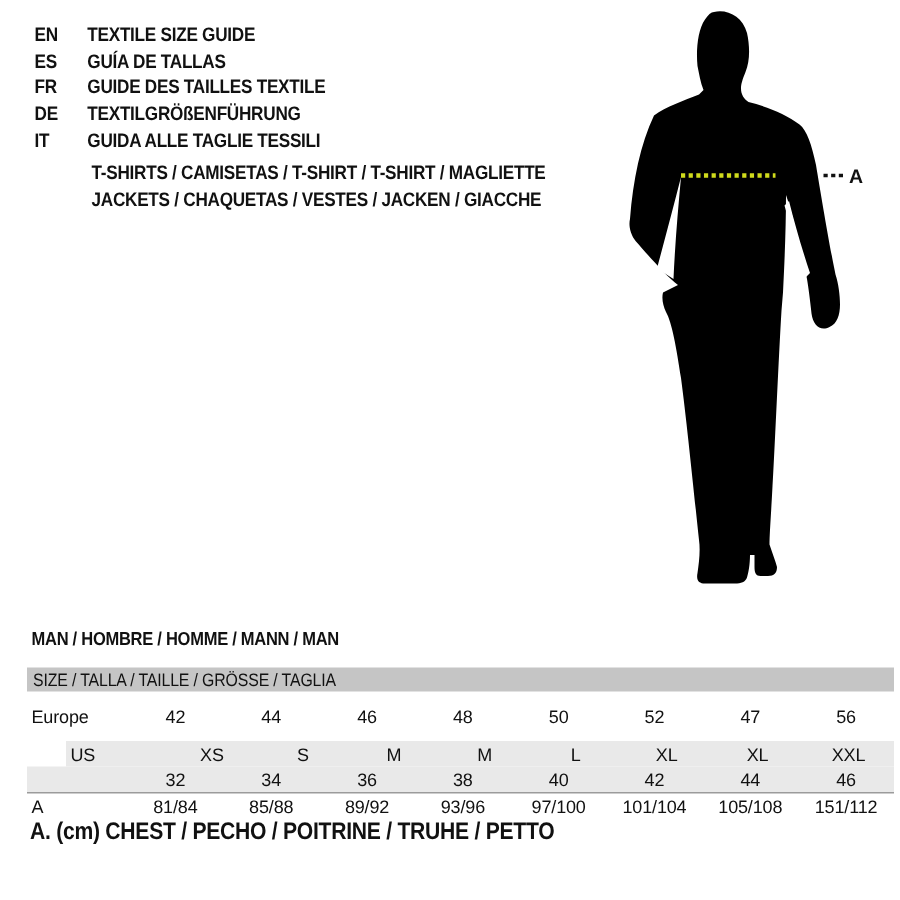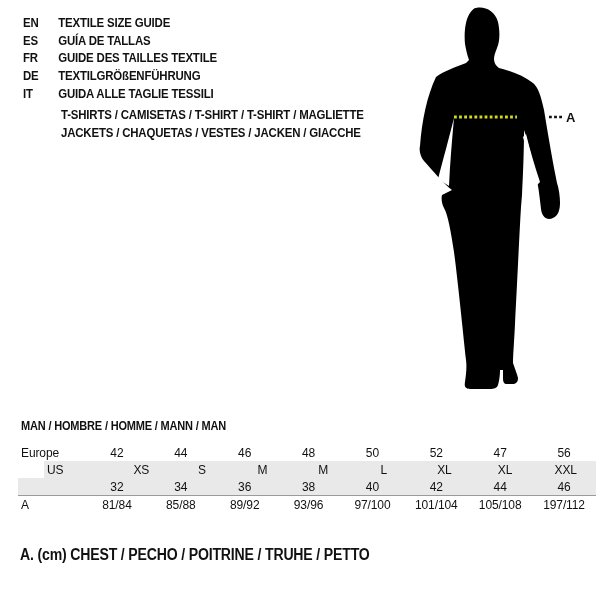--- a/index.html
+++ b/index.html
@@ -21,21 +21,21 @@
   .fig{left:410px;top:0px;width:170px;height:400px;}
   
   .heading{left:21px;top:419px;font-size:12.5px;font-weight:bold;line-height:14px;letter-spacing:-0.2px;}
   .footnote{left:20px;top:548px;font-size:16px;font-weight:bold;line-height:14px;letter-spacing:-0.2px;}
   
   .size-table{left:18px;top:445px;width:578px;font-size:12px;letter-spacing:-0.1px;}
   .t-header{height:16px;line-height:16px;background:var(--header-bg,#c5c5c5);padding-left:4px;}
   .t-row{display:grid;grid-template-columns:67px repeat(8,1fr);align-items:center;}
   .t-row .cell{text-align:center;}
   .t-row .label{text-align:left;padding-left:3px;}
-  .row-europe{height:16px;}
+  .row-europe{height:33px;}
   .row-us{height:17px;background:var(--stripe-bg,#e9e9e9);margin-left:26px;}
   .row-blank{height:17px;background:var(--stripe-bg,#e9e9e9);}
   .row-a{height:18px;border-top:1px solid #9b9b9b;}
 </style>
 </head>
 <body>
 
 <div class="abs langs cond">
   <div class="lang-row">
     <span class="lang-code">EN</span>
@@ -81,20 +81,23 @@
   <line x1="44" y1="117" x2="107" y2="117" stroke-width="3" stroke-dasharray="2.8 2.3" stroke="#d0db1c"></line>
   <line x1="139" y1="117" x2="153" y2="117" stroke-width="2.4" stroke-dasharray="2.8 2.3" stroke="#111111"></line>
   <text x="156" y="122" font-size="13" font-weight="bold" fill="#111" font-family="Liberation Sans, sans-serif">A</text>
 </svg>
 
 <div class="abs heading">
   <span class="cond">MAN / HOMBRE / HOMME / MANN / MAN</span>
 </div>
 
 <div class="abs size-table">
+  <div class="t-header">
+    <span class="cond">SIZE / TALLA / TAILLE / GRÖSSE / TAGLIA</span>
+  </div>
 
   <div class="t-row row-europe">
     <span class="cell label">Europe</span>
     <span class="cell">42</span>
     <span class="cell">44</span>
     <span class="cell">46</span>
     <span class="cell">48</span>
     <span class="cell">50</span>
     <span class="cell">52</span>
     <span class="cell">47</span>
@@ -127,19 +130,19 @@
 
   <div class="t-row row-a">
     <span class="cell label">A</span>
     <span class="cell">81/84</span>
     <span class="cell">85/88</span>
     <span class="cell">89/92</span>
     <span class="cell">93/96</span>
     <span class="cell">97/100</span>
     <span class="cell">101/104</span>
     <span class="cell">105/108</span>
-    <span class="cell">197/112</span>
+    <span class="cell">151/112</span>
   </div>
 </div>
 
 <div class="abs footnote">
   <span class="cond">A. (cm) CHEST / PECHO / POITRINE / TRUHE / PETTO</span>
 </div>
 
 </body></html>

